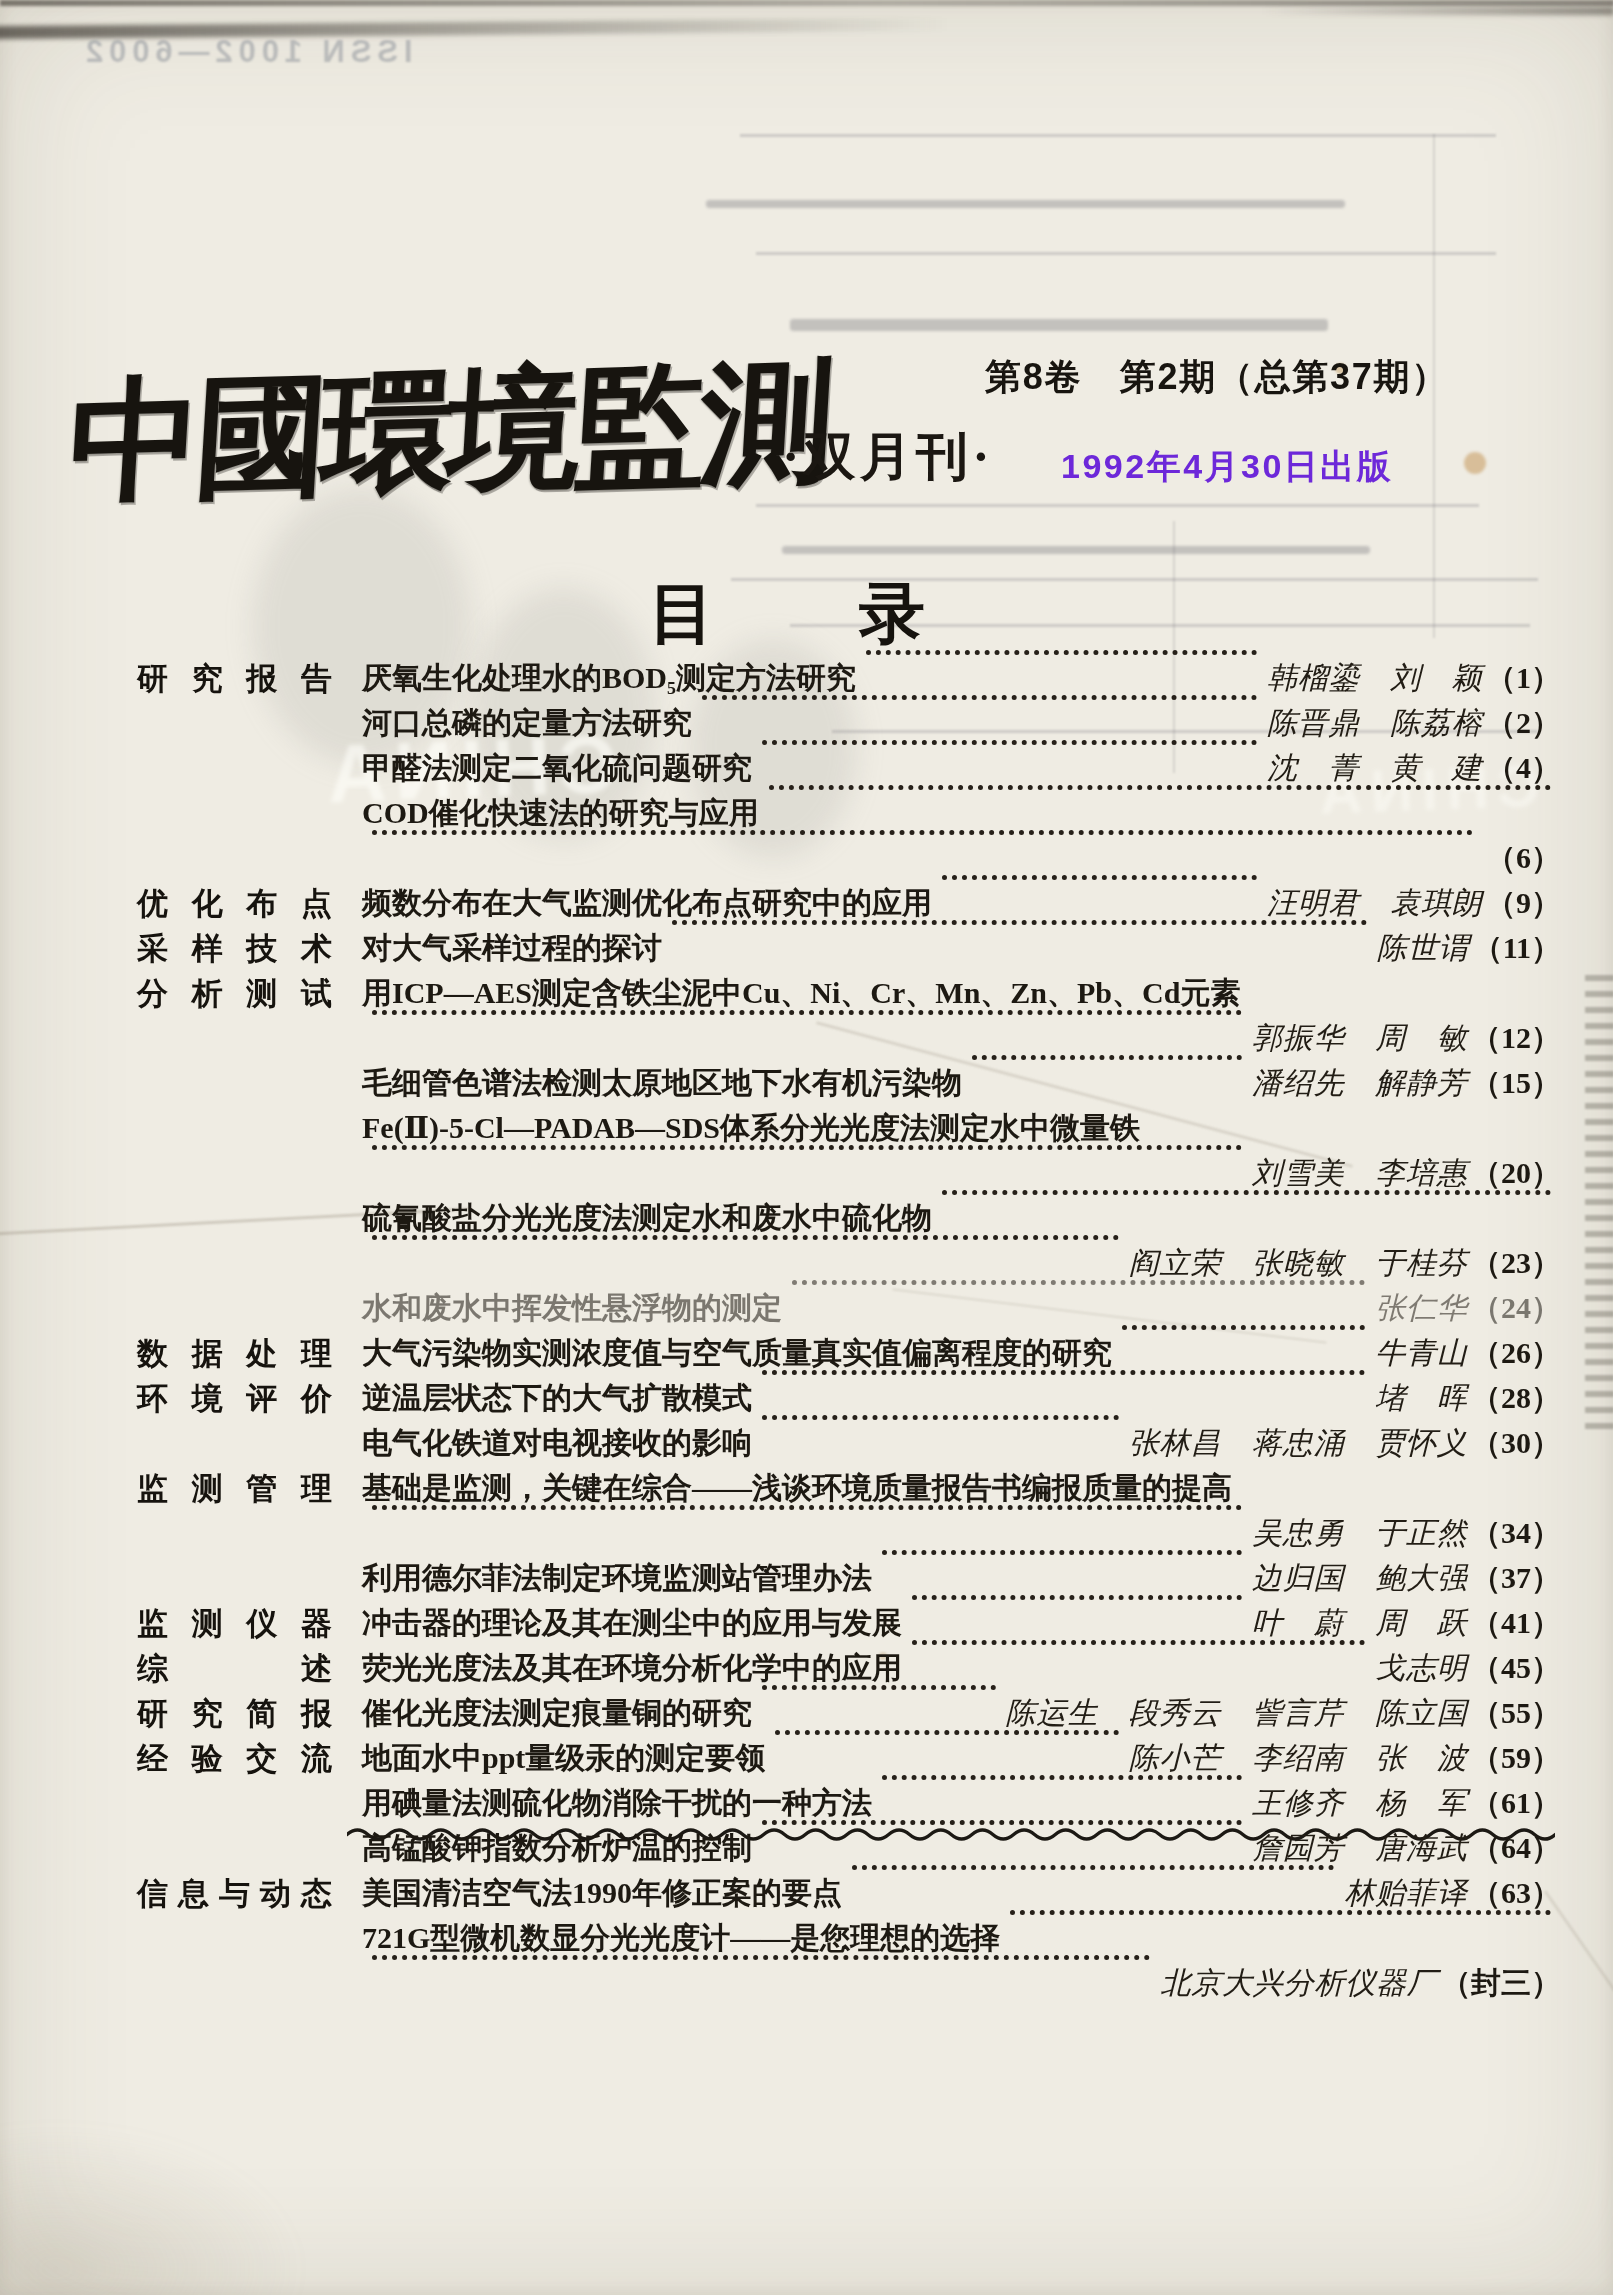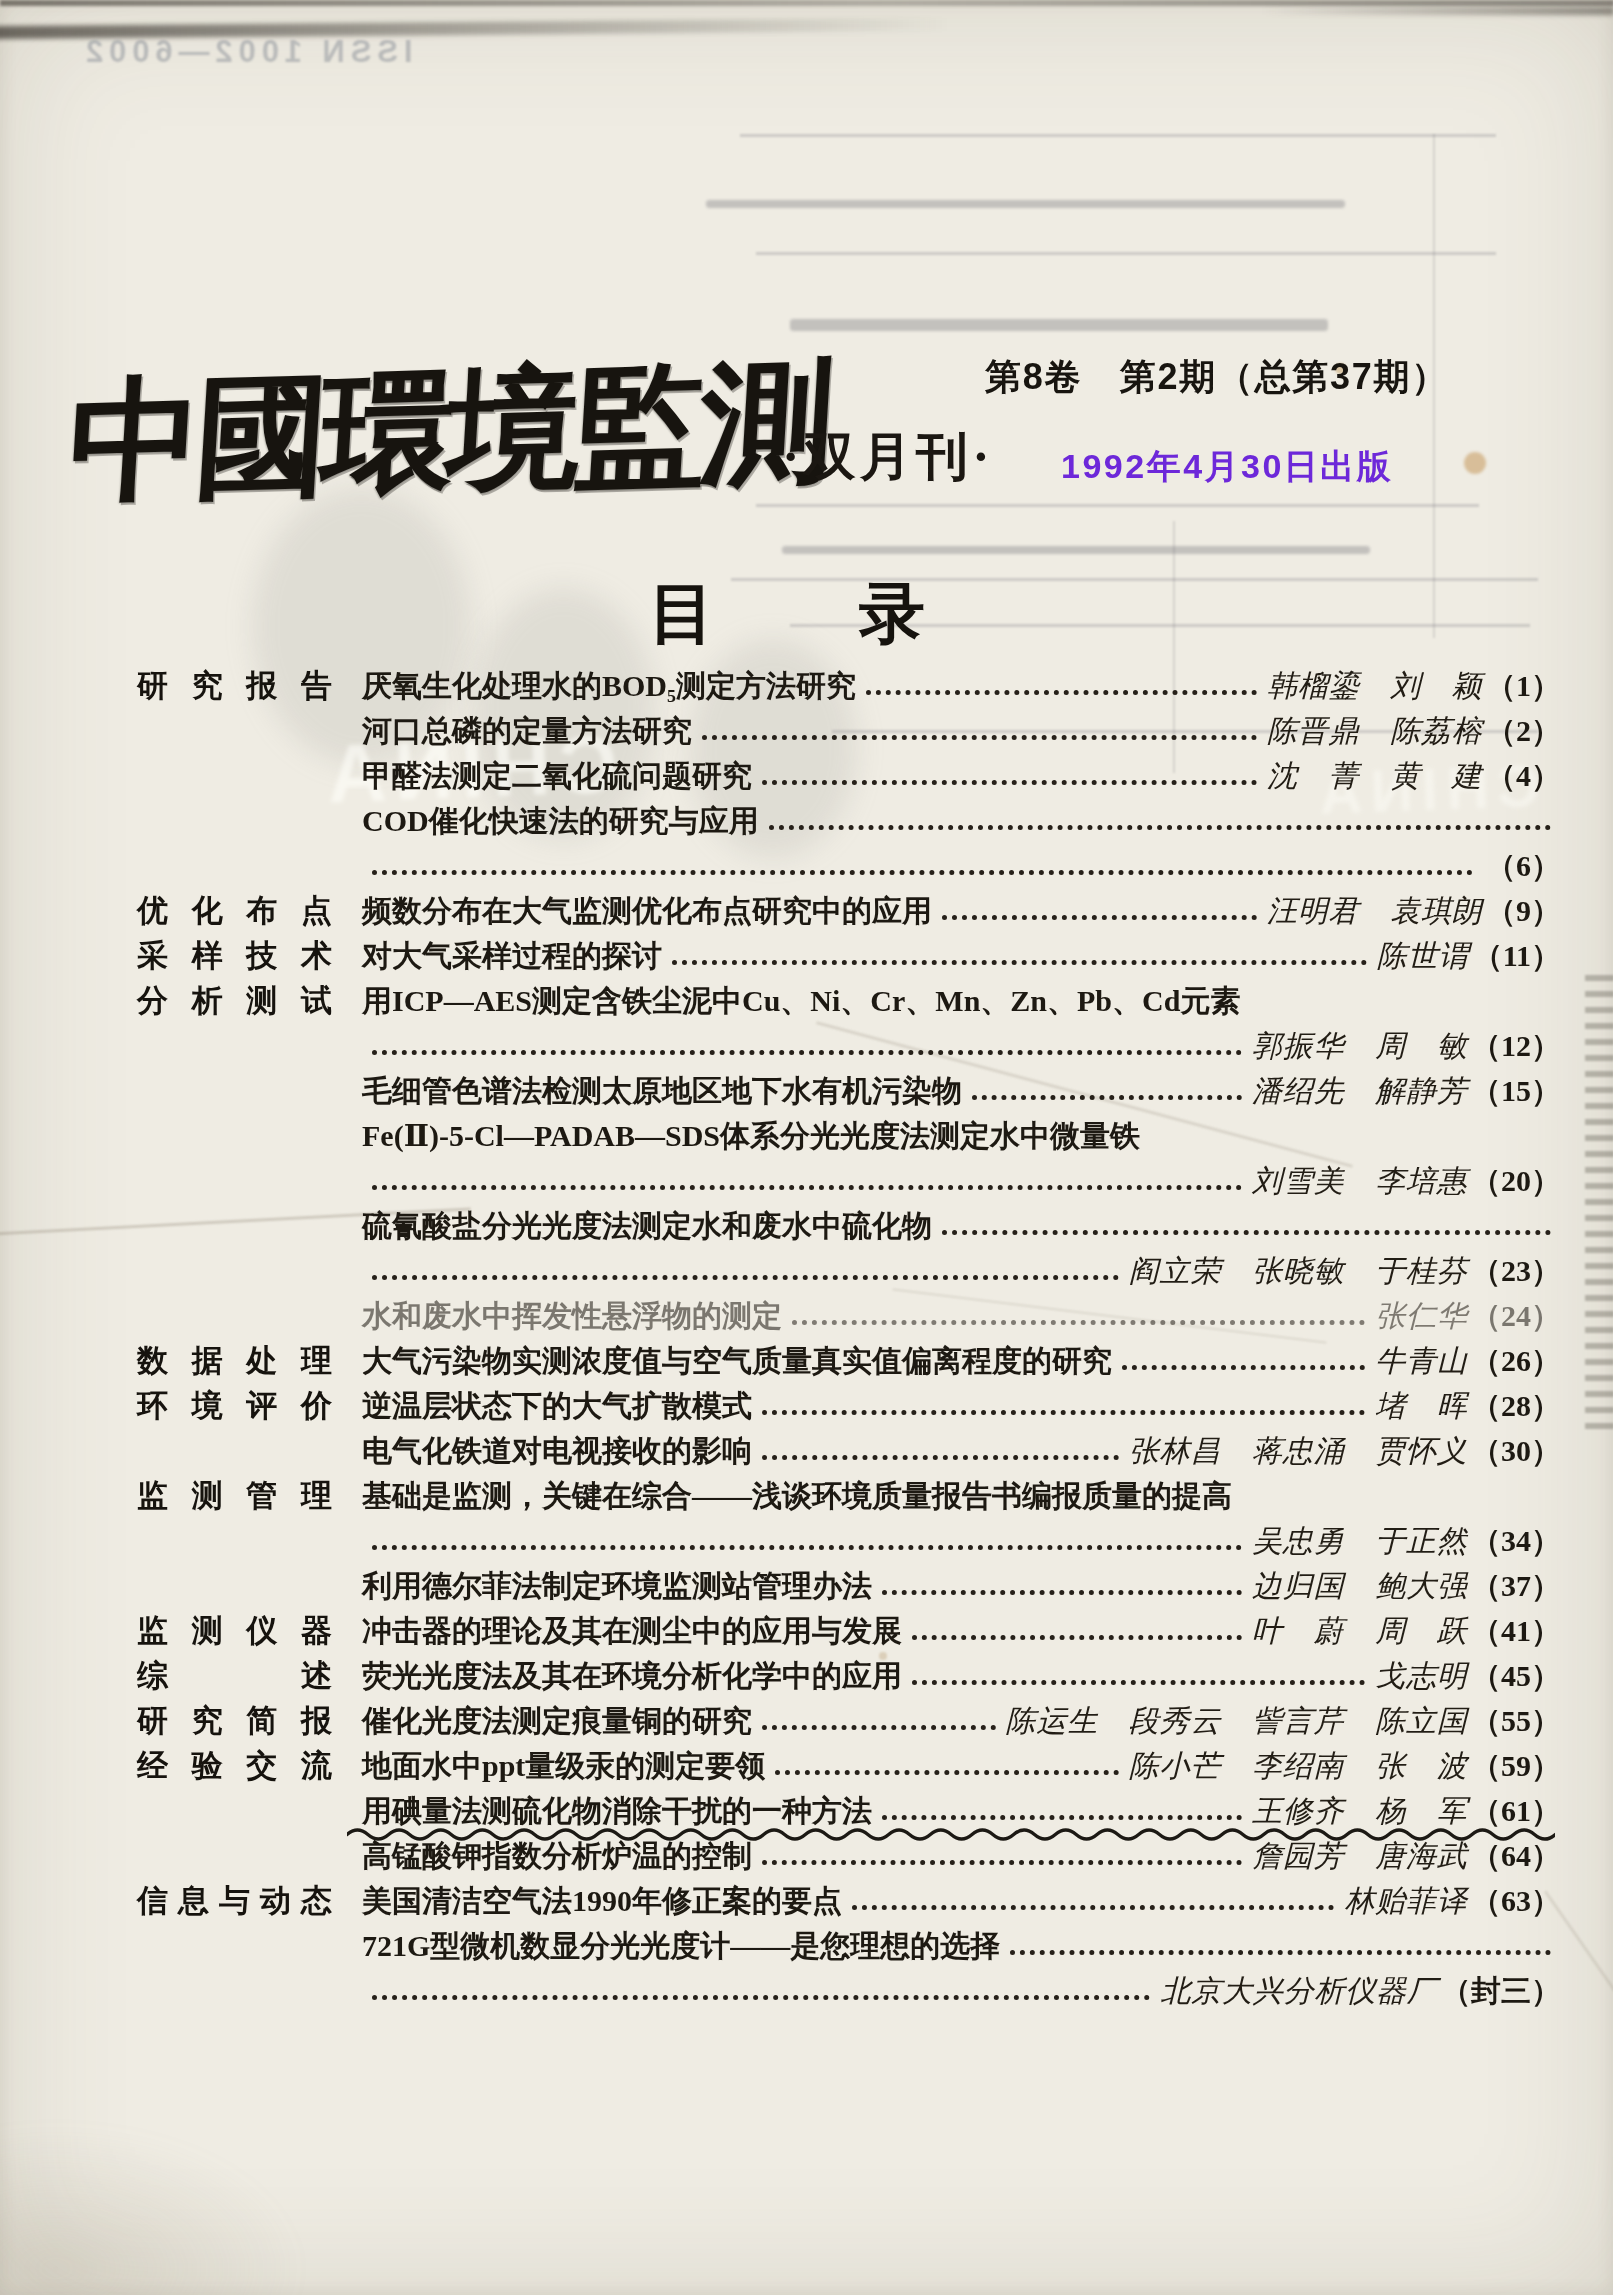--- a/index.html
+++ b/index.html
@@ -51,21 +51,21 @@
     font-size:36px;font-weight:700;letter-spacing:1.7px;color:#181510;white-space:nowrap;}
   .date-line{position:absolute;left:1061px;top:444px;
     font-family:"Liberation Sans",sans-serif;
     font-size:34px;font-weight:700;letter-spacing:2.5px;color:#6d28d9;white-space:nowrap;}
   
   .toc-heading{position:absolute;left:649px;top:580px;width:276px;
     display:flex;justify-content:space-between;
     font-family:"Liberation Sans",sans-serif;
     font-size:66px;font-weight:900;color:#16130e;line-height:1;}
   .toc{position:absolute;left:137px;top:661px;width:1424px;}
-  .row{position:relative;display:flex;align-items:flex-end;height:45px;
+  .row{position:relative;display:flex;align-items:flex-start;height:45px;
     font-size:30px;line-height:1.15;white-space:nowrap;}
   .row.faded{opacity:.55;filter:blur(0.5px);}
   .cat{flex:0 0 195px;margin-right:30px;
     font-family:"Liberation Sans",sans-serif;font-weight:700;font-size:31px;
     text-align:justify;text-align-last:justify;color:#16130e;padding-bottom:2.5px;}
   .title{font-weight:600;color:#1d1912;padding-bottom:2.5px;}
   .leader{flex:1 1 17px;min-width:11.8px;border-bottom:5.9px dotted #262019;
     margin:0 10px;transform:translateY(-11px);}
   .authors{font-weight:500;font-style:italic;letter-spacing:0.8px;color:#221d15;padding-bottom:2.5px;}
   .pageno{font-weight:600;color:#1d1912;margin-left:3.4px;padding-bottom:2.5px;}

